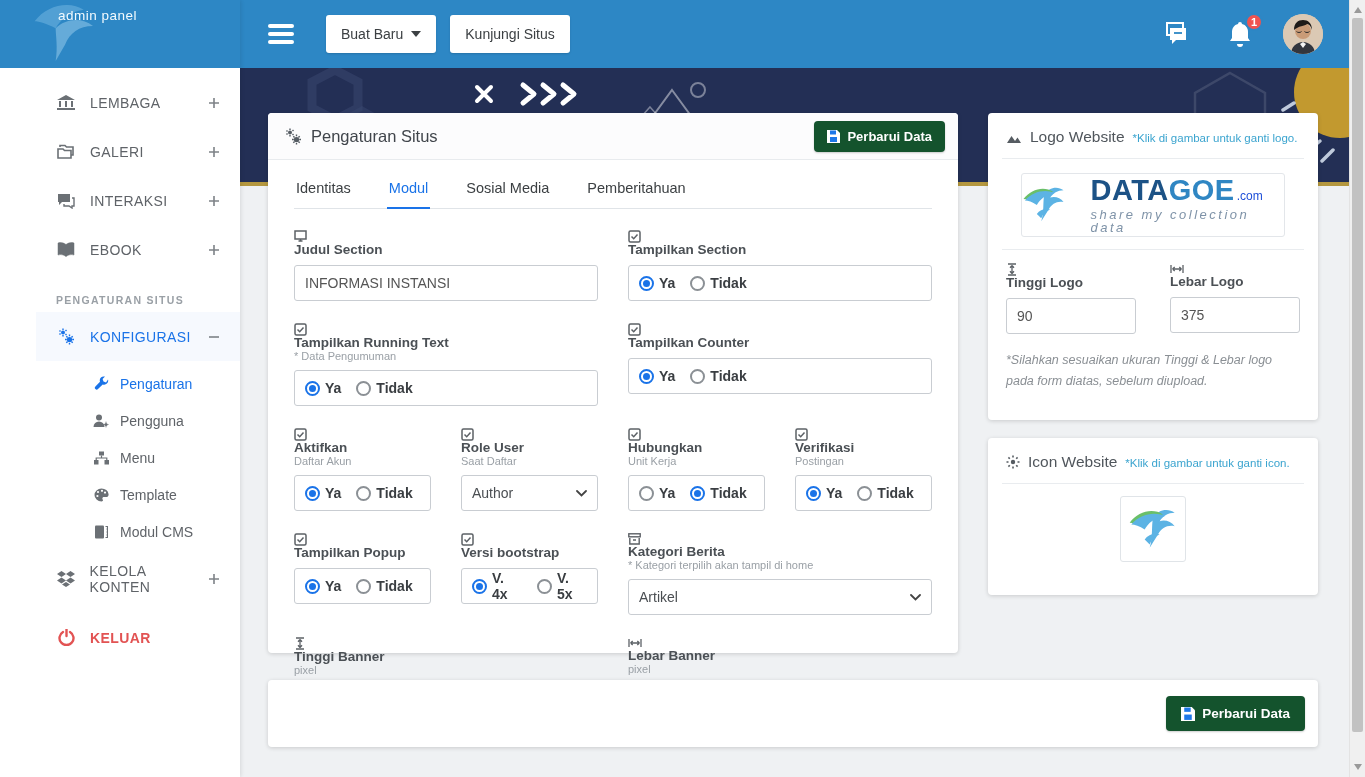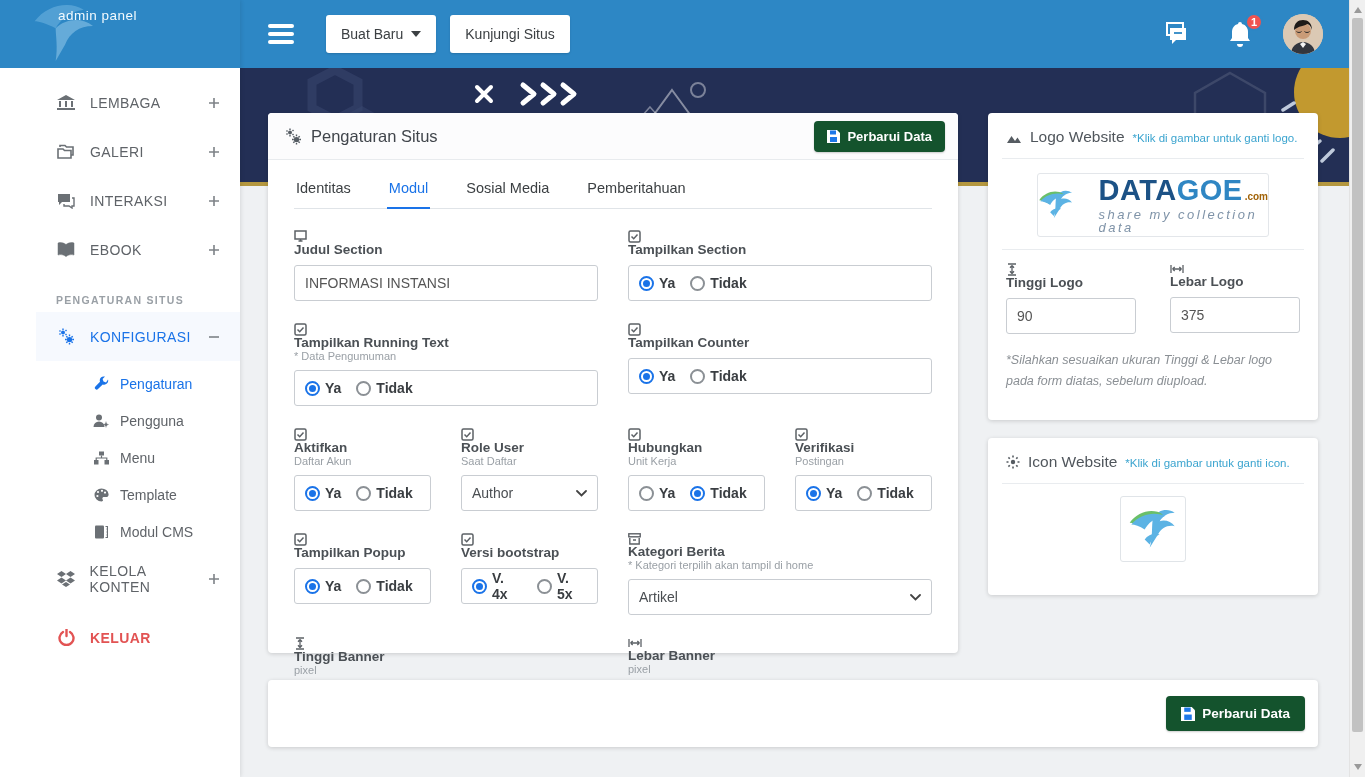--- a/index.html
+++ b/index.html
@@ -76,26 +76,26 @@
   .spinner .up { border-bottom:5px solid #555; }
   .spinner .dn { border-top:5px solid #555; }
 
   
   .logo-card { left:988px; top:113px; width:330px; height:307px; padding:15px 18px; }
   .icon-card { left:988px; top:438px; width:330px; height:157px; padding:15px 18px; }
   .rc-head { display:flex; align-items:baseline; gap:8px; font-size:15.5px; color:#50565c; }
   .rc-head .li { position:relative; top:2px; color:#50565c; }
   .rc-note { font-size:11.5px; color:#3ba4cf; }
   .rc-divider { height:1px; background:#e9ecef; margin:12px -4px; }
-  .logo-box { width:232px; height:64px; margin:14px auto 8px; border:1px solid #e3e6ea; border-radius:3px; display:flex; align-items:center; justify-content:center; gap:24px; cursor:pointer; }
+  .logo-box { width:264px; height:64px; margin:14px auto 8px; border:1px solid #e3e6ea; border-radius:3px; display:flex; align-items:center; justify-content:center; gap:24px; cursor:pointer; }
   .logo-words { line-height:1; }
   .logo-line1 { display:flex; align-items:baseline; }
   .lw-data { font-size:29px; font-weight:800; color:#1c5286; letter-spacing:.5px; }
   .lw-goe { font-size:29px; font-weight:800; color:#2f86c3; letter-spacing:.5px; }
-  .lw-com { font-size:10px; font-weight:bold; color:#a16207; margin-left:2px; }
+  .lw-com { font-size:12px; font-weight:normal; color:#1d4ed8; margin-left:2px; }
   .lw-tag { font-size:13px; font-style:italic; color:#7f93a8; letter-spacing:2.5px; margin-top:3px; }
   .logo-dims { display:flex; gap:34px; margin-top:4px; }
   .logo-dims .dim { width:130px; }
   .rc-hint { margin-top:16px; font-size:12.5px; font-style:italic; color:#8a8f94; line-height:1.65; }
   .icon-box { width:66px; height:66px; border:1px solid #e0e4e8; border-radius:3px; margin:12px auto 0; display:flex; align-items:center; justify-content:center; cursor:pointer; }
 
   
   .footer-card { left:268px; top:680px; width:1050px; height:67px; display:flex; align-items:center; justify-content:flex-end; padding-right:13px; }
   .footer-card .btn-primary { margin-left:0; font-size:13.5px; padding:10px 15px; }
 

